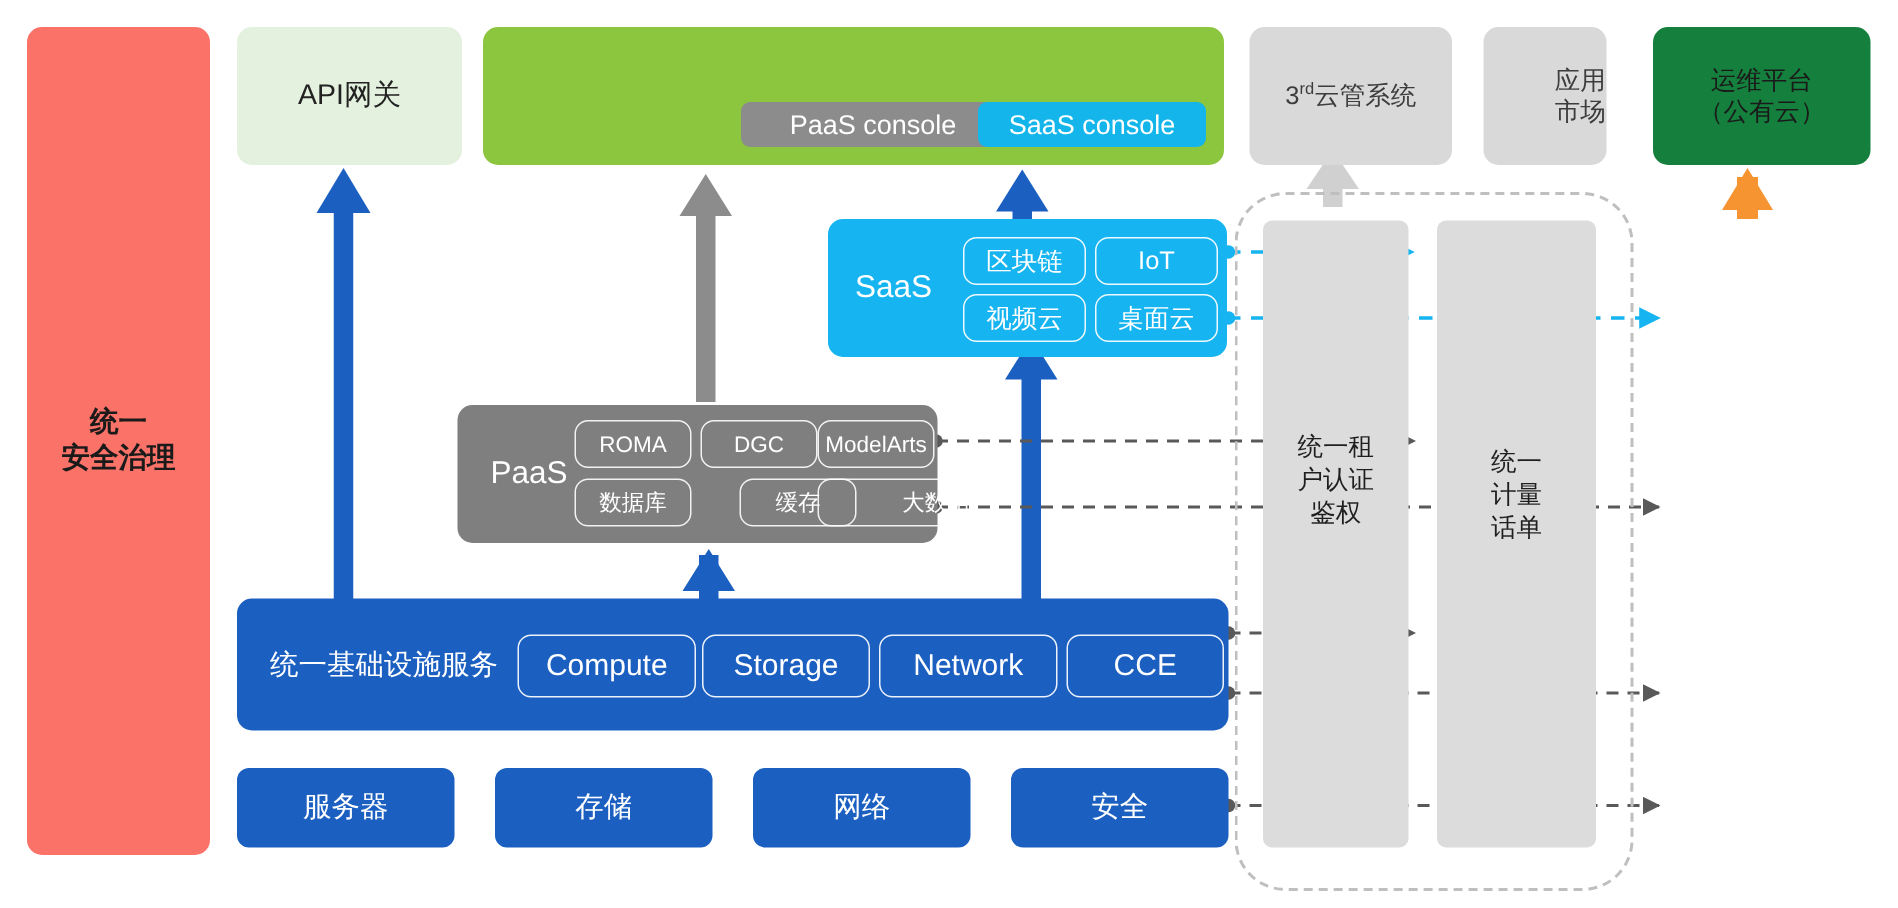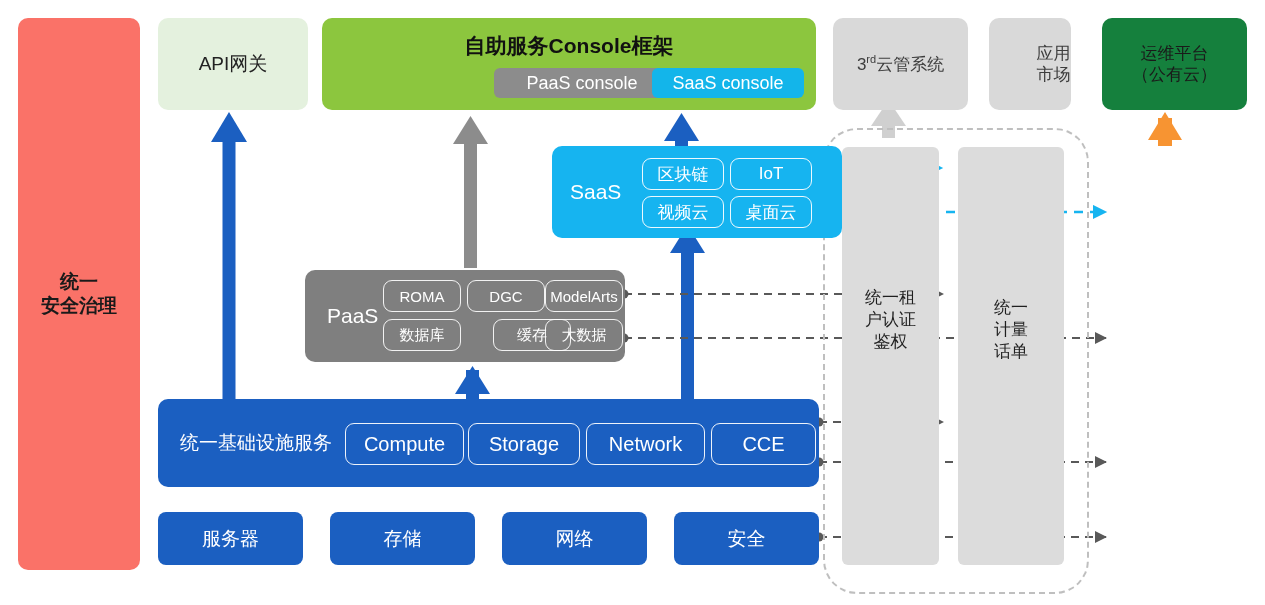--- a/index.html
+++ b/index.html
@@ -140,21 +140,20 @@
   <div class="box rnd col-red" style="left:18px;top:18px;width:122px;height:552px;flex-direction:column;">
     <span>统一</span>
     <span>安全治理</span>
   </div>
 
   <div class="box rnd api-gw" style="left:158px;top:18px;width:150px;height:92px;">
     <span>API网关</span>
   </div>
 
   <div class="console-frame" style="position:absolute;left:322px;top:18px;width:494px;height:92px;">
-    <div class="console-title">自助服务Console框架</div>
     <div class="chip chip-paas" style="left:172px;top:50px;width:176px;">
       <span>PaaS console</span>
     </div>
     <div class="chip chip-saas" style="left:330px;top:50px;width:152px;">
       <span>SaaS console</span>
     </div>
   </div>
 
   <div class="box rnd grey-box" style="left:833px;top:18px;width:135px;height:92px;">
     <span>
@@ -184,21 +183,21 @@
   </div>
 
   <div class="grey-col" style="left:958px;top:147px;width:106px;height:418px;">
     <div class="grey-col-txt" style="top:150px;">
       <div>统一</div>
       <div>计量</div>
       <div>话单</div>
     </div>
   </div>
 
-  <div class="saas-panel" style="position:absolute;left:552px;top:146px;width:266px;height:92px;padding-left:24px;">
+  <div class="saas-panel" style="position:absolute;left:552px;top:146px;width:266px;height:92px;">
     <div class="saas-label">SaaS</div>
     <div class="pill" style="left:90px;top:12px;width:80px;">
       <span>区块链</span>
     </div>
     <div class="pill" style="left:178px;top:12px;width:80px;">
       <span>IoT</span>
     </div>
     <div class="pill" style="left:90px;top:50px;width:80px;">
       <span>视频云</span>
     </div>
@@ -217,21 +216,21 @@
     </div>
     <div class="pill-g" style="left:240px;top:10px;width:76px;">
       <span>ModelArts</span>
     </div>
     <div class="pill-g" style="left:78px;top:49px;width:76px;">
       <span>数据库</span>
     </div>
     <div class="pill-g" style="left:162px;top:49px;width:76px;margin-left:26px;">
       <span>缓存</span>
     </div>
-    <div class="pill-g" style="left:240px;top:49px;width:76px;">
+    <div class="pill-g" style="left:240px;top:49px;width:76px;padding-left:40px;">
       <span>大数据</span>
     </div>
   </div>
 
   <div class="infra-bar" style="position:absolute;left:158px;top:399px;width:661px;height:88px;">
     <div class="infra-label">统一基础设施服务</div>
     <div class="pill-b" style="left:187px;top:24px;width:117px;">
       <span>Compute</span>
     </div>
     <div class="pill-b" style="left:310px;top:24px;width:110px;">

